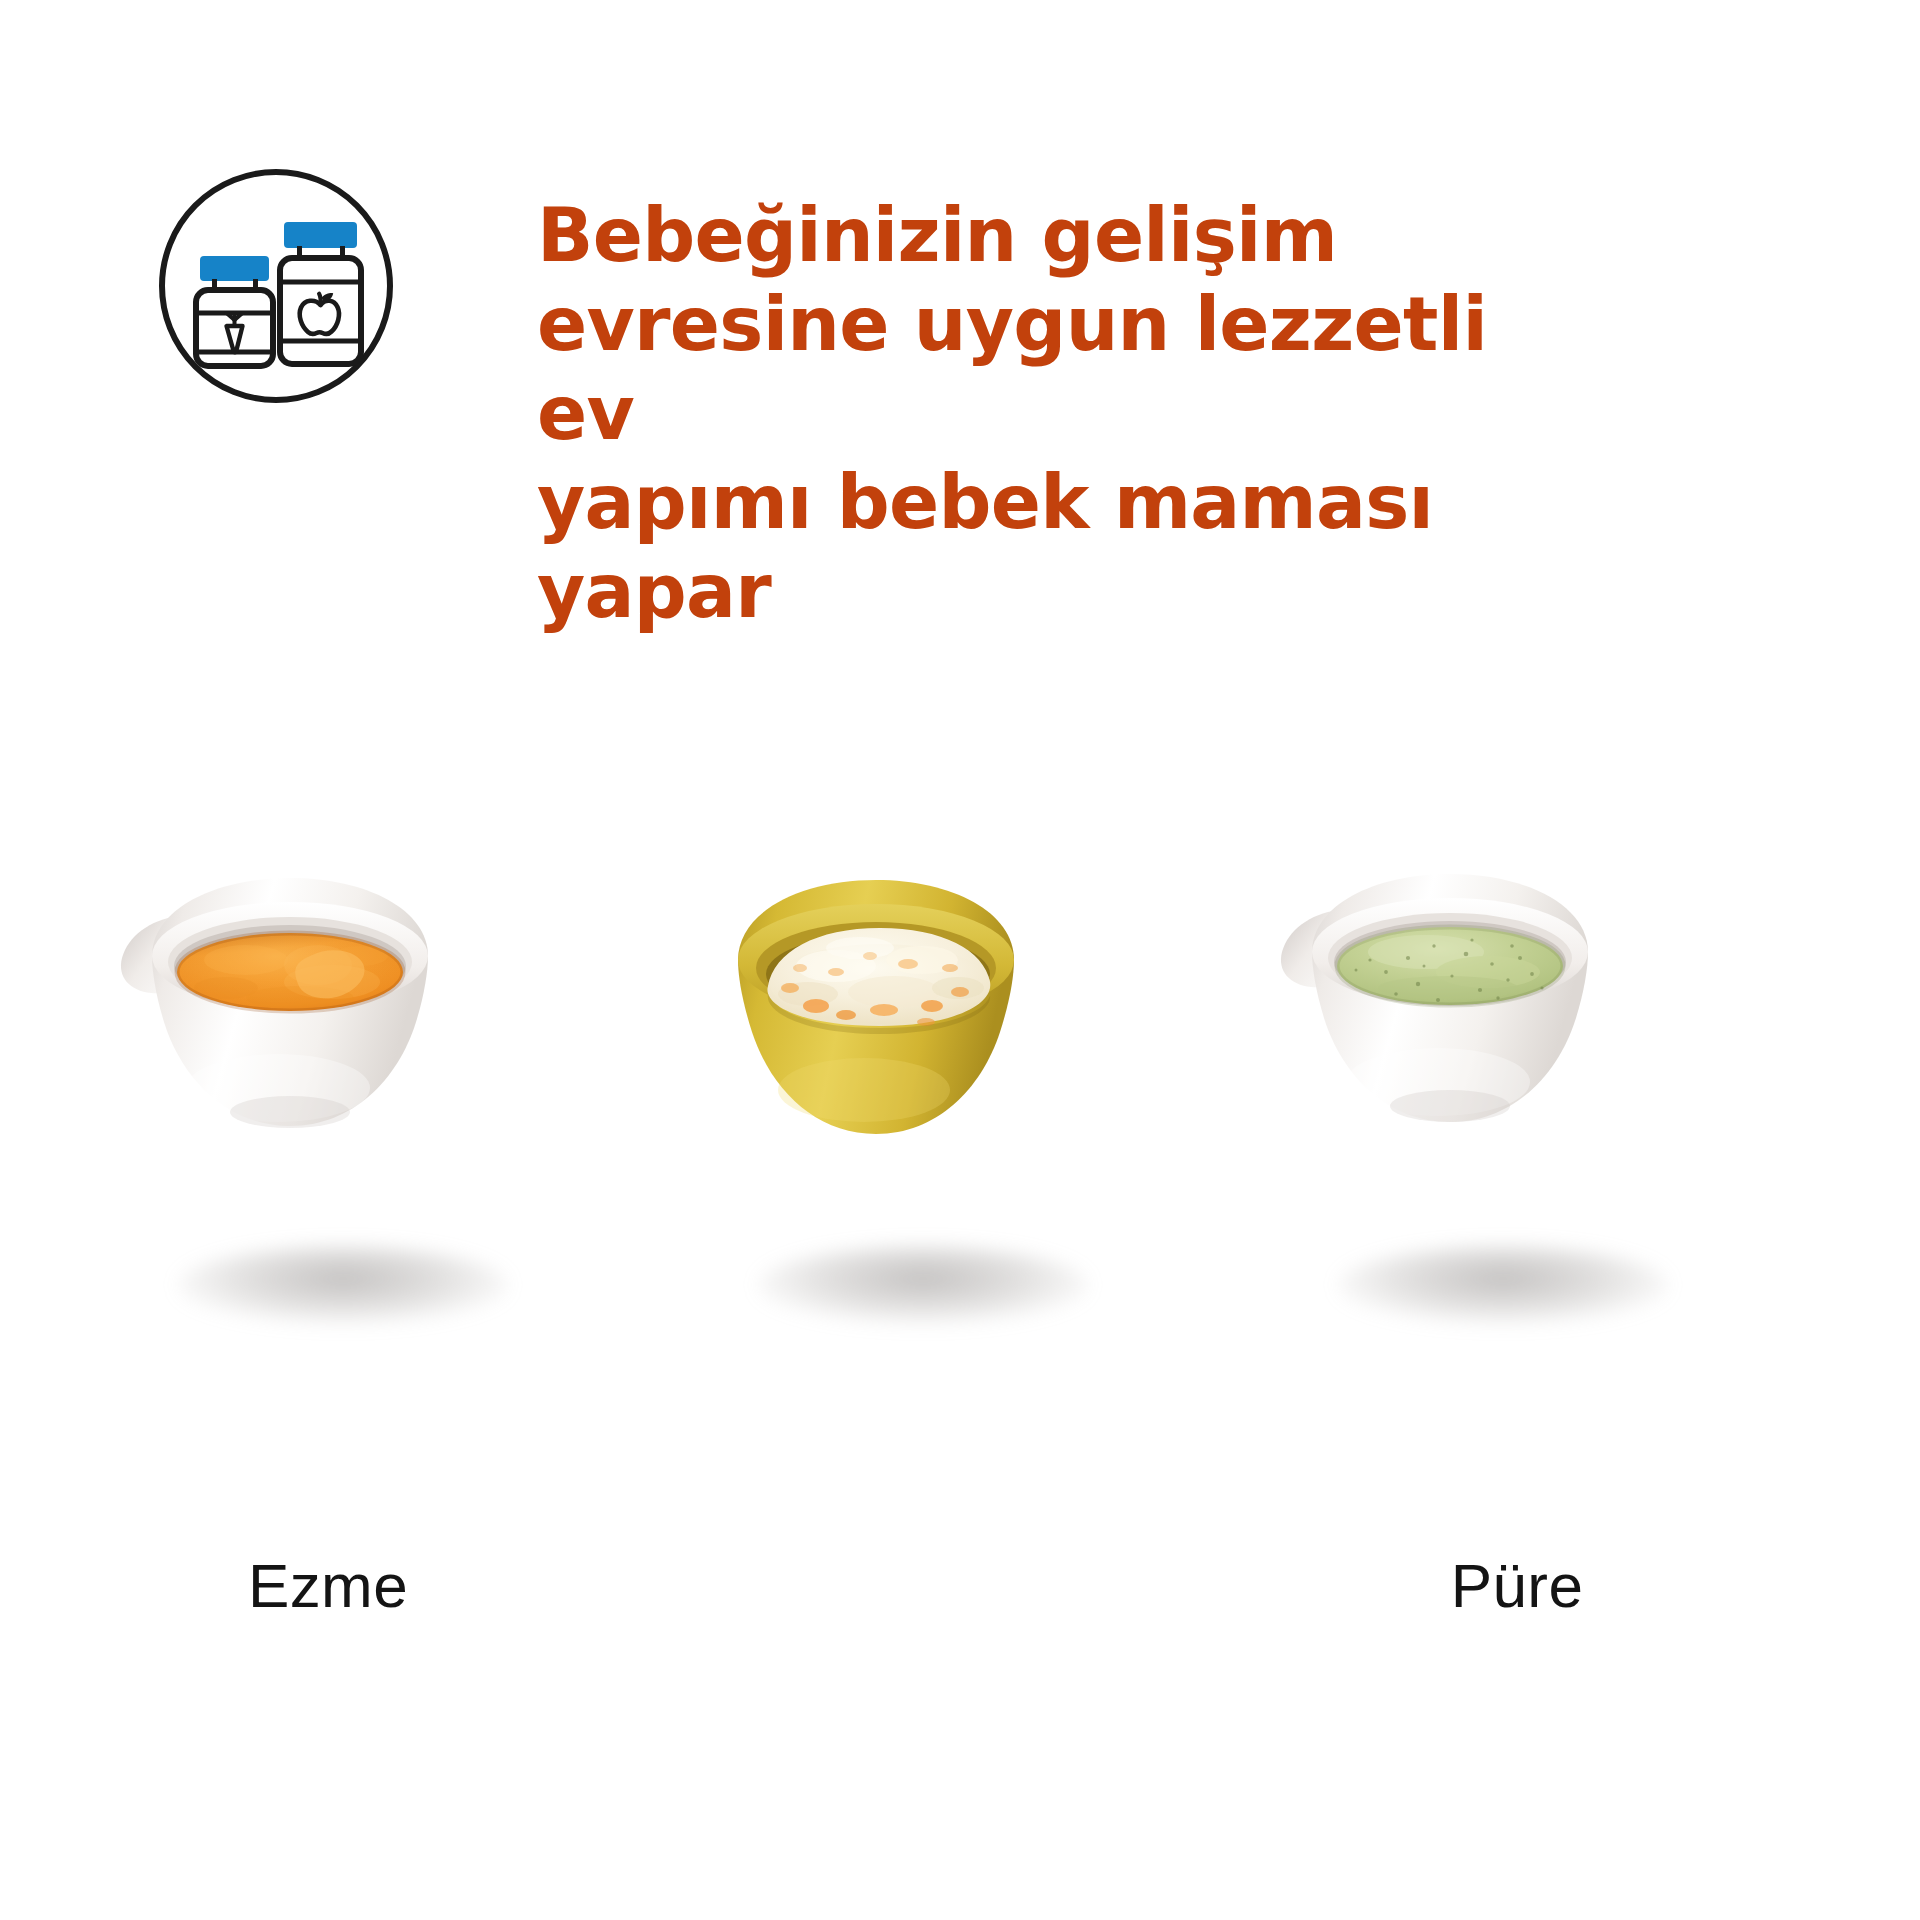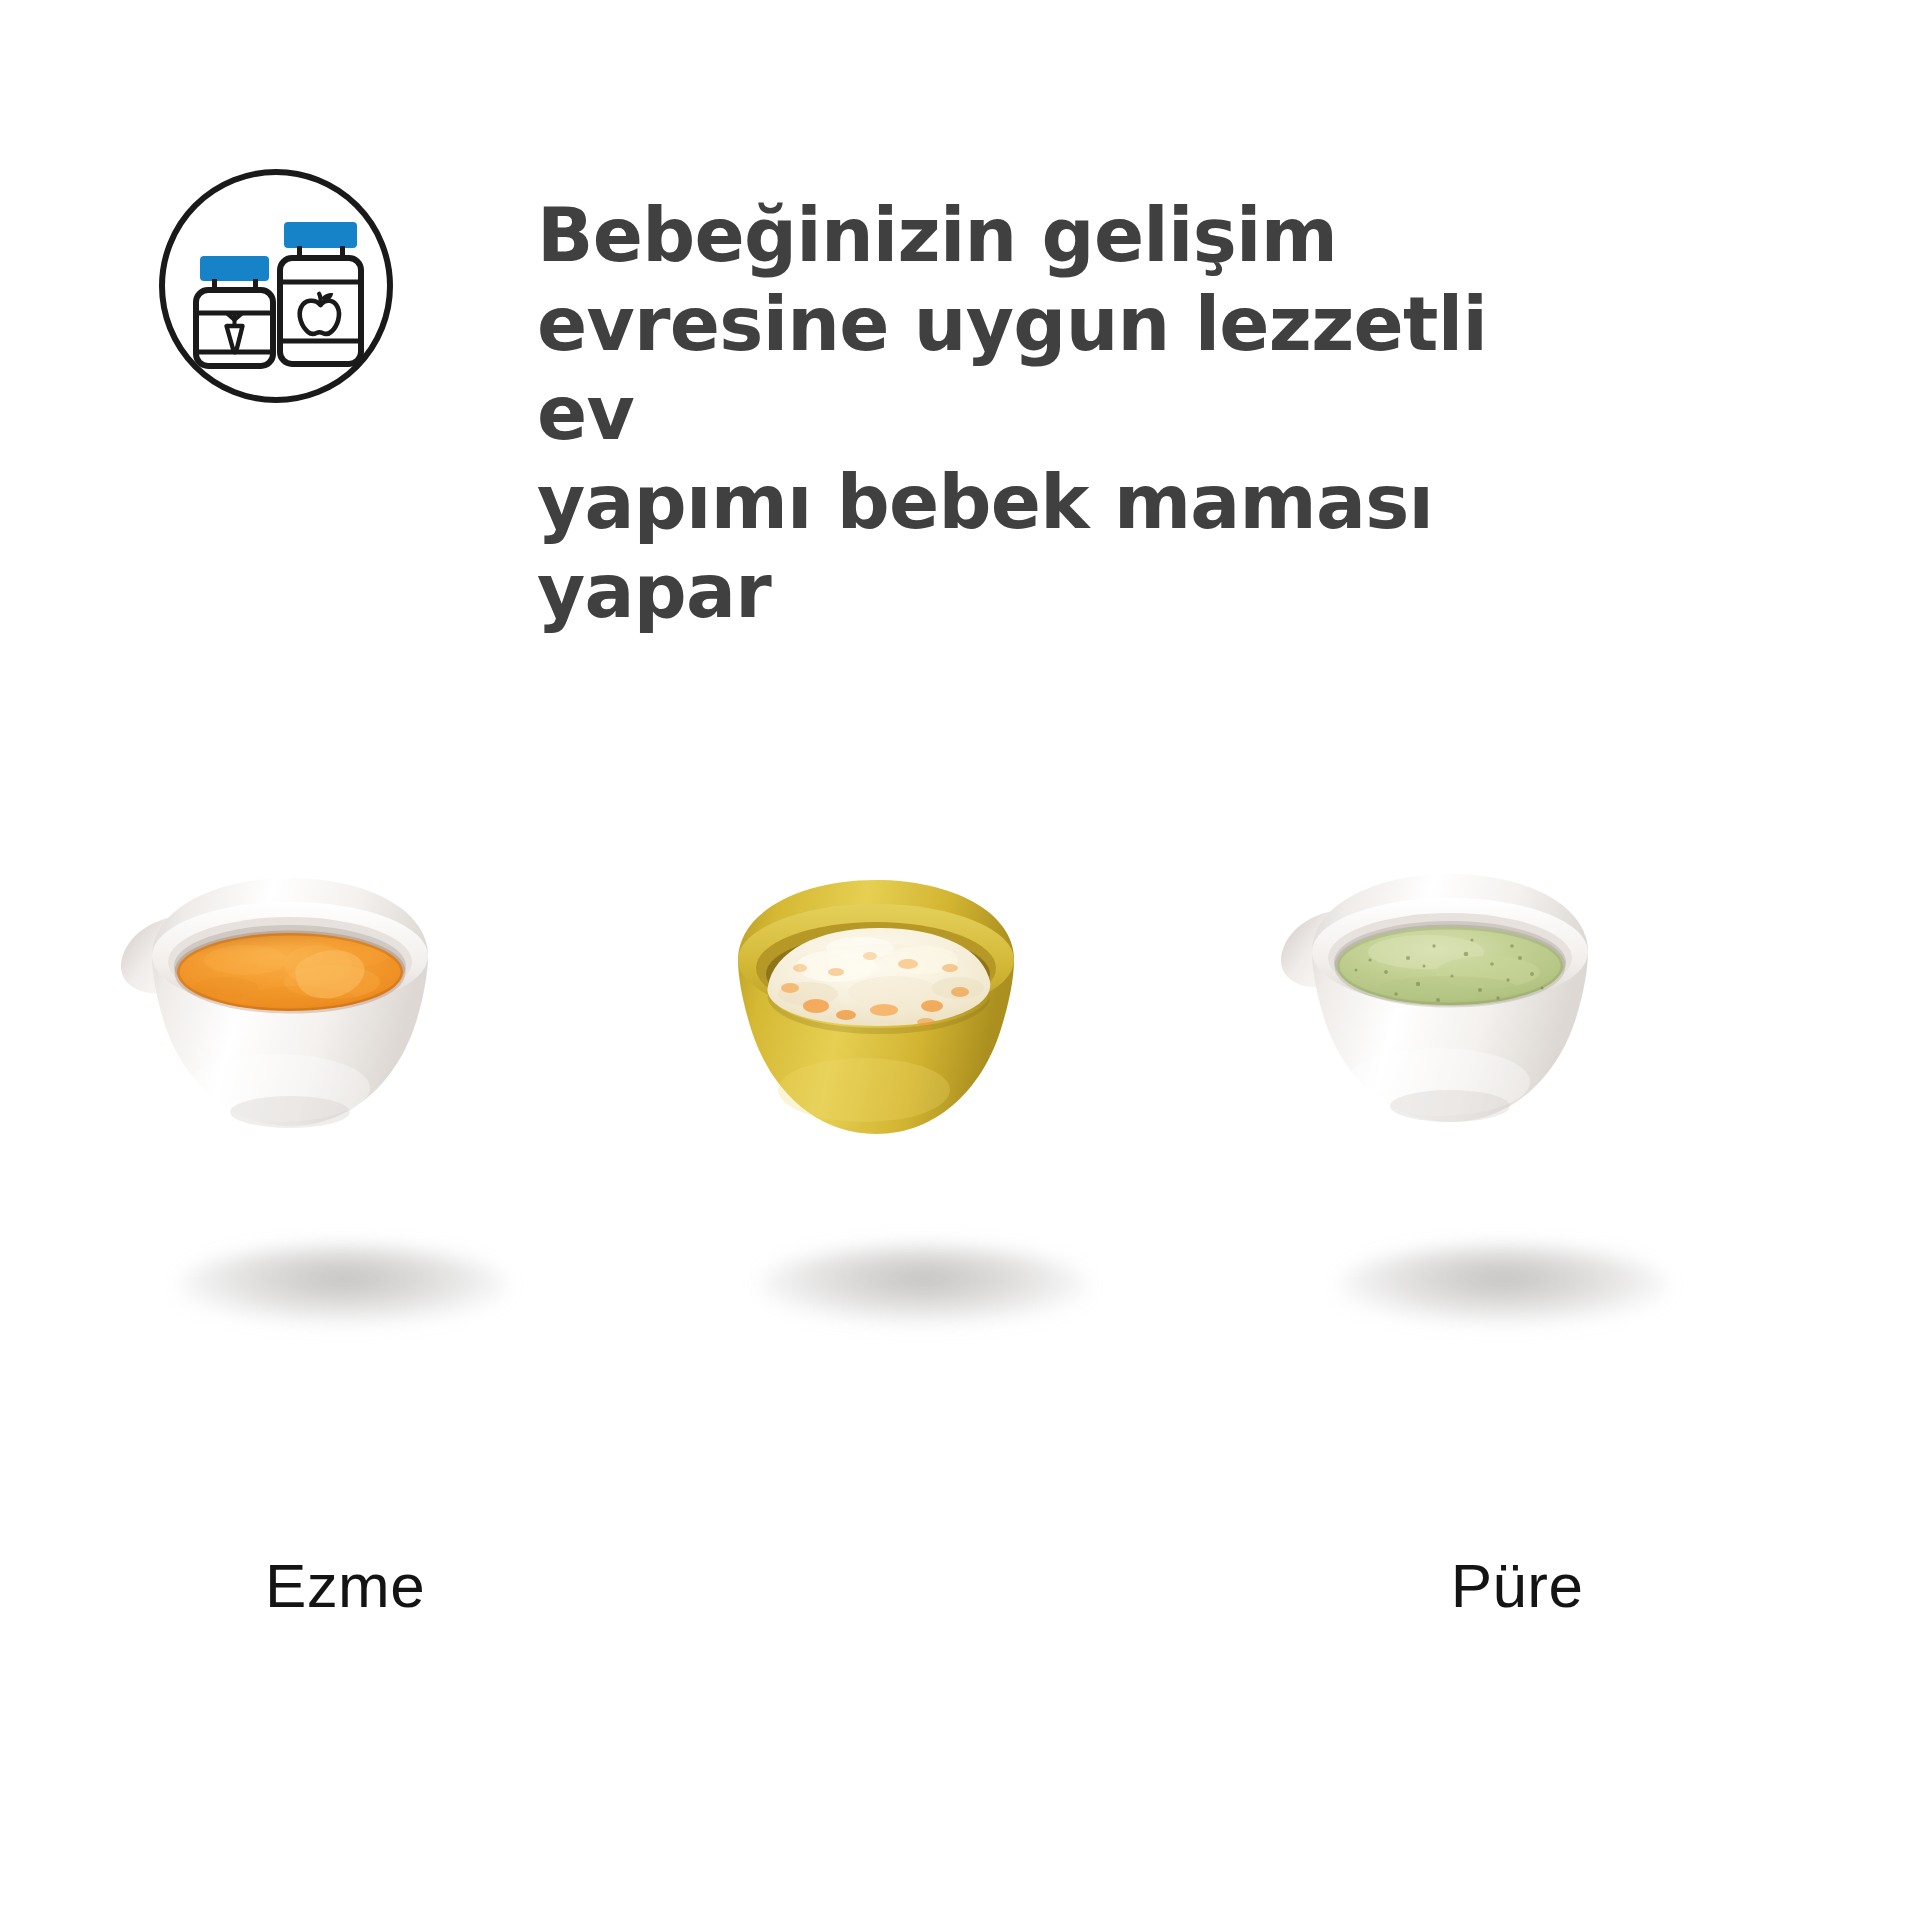--- a/index.html
+++ b/index.html
@@ -37,21 +37,21 @@
   #headline {
     position: absolute;
     left: 537px;
     top: 191px;
     width: 1000px;
     font-family: "DejaVu Sans", "Liberation Sans", sans-serif;
     font-weight: 700;
     font-size: 74px;
     line-height: 89px;
     letter-spacing: -0.7px;
-    color: #404040;
+    color: #c2410c;
     white-space: pre-line;
   }
 
   
   #bowls-row {
     position: absolute;
     left: 0;
     top: 760px;
     width: 1920px;
     height: 700px;
@@ -105,21 +105,21 @@
     width: 560px;
     text-align: center;
     font-family: "Liberation Sans", "DejaVu Sans", sans-serif;
     font-weight: 400;
     font-size: 62px;
     line-height: 82px;
     letter-spacing: 0.4px;
     color: #141414;
     white-space: nowrap;
   }
-  .caption.cap-1 { left: 65px; }
+  .caption.cap-1 { left: 48px; }
   .caption.cap-2 { left: 508px; }
   .caption.cap-3 { left: 1237px; }
 </style>
 </head>
 <body>
 
 <div id="header-block">
 
   <div id="feature-icon">
     <svg viewBox="0 0 240 240" xmlns="http://www.w3.org/2000/svg">

